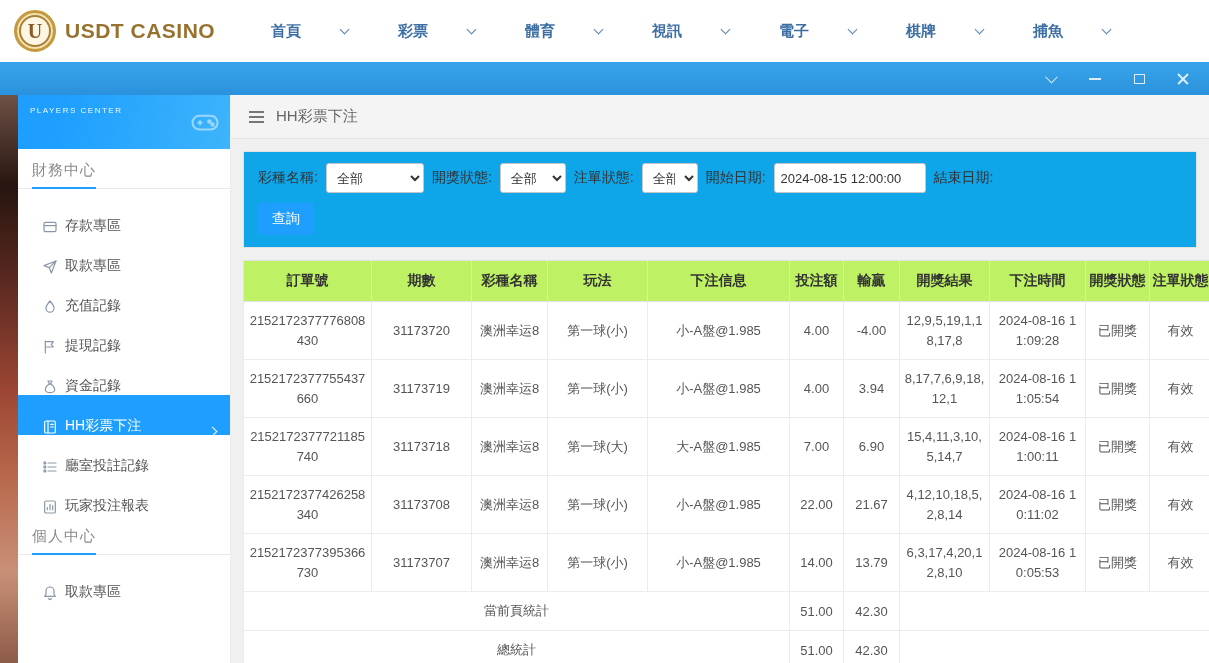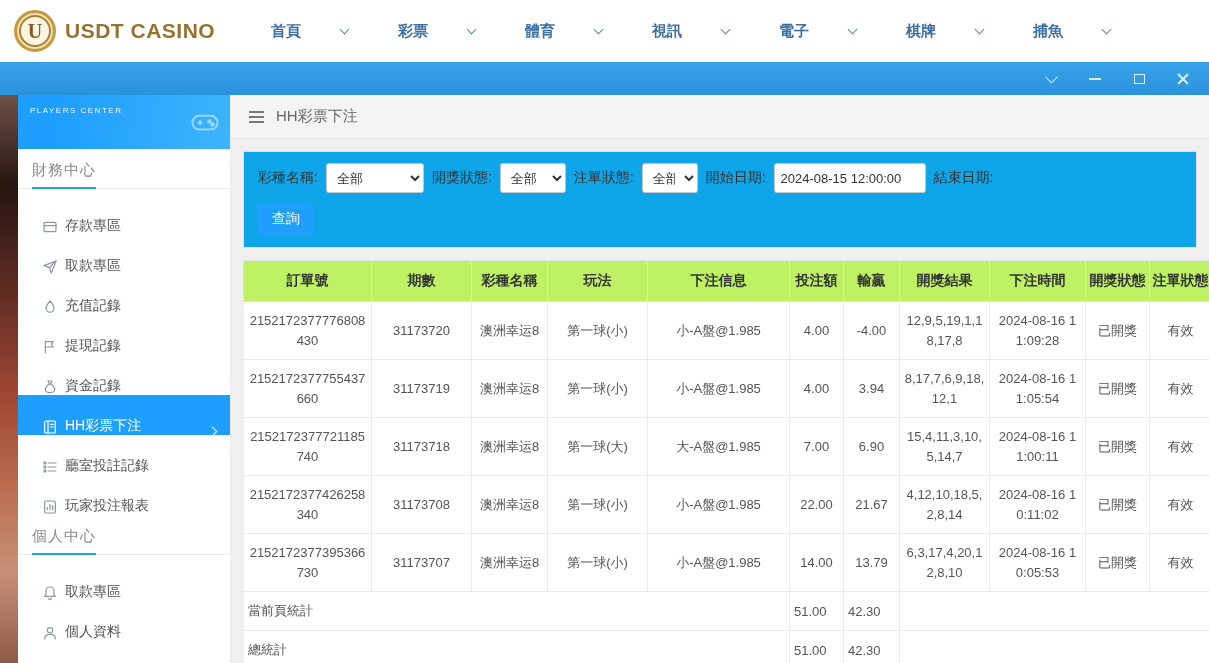--- a/index.html
+++ b/index.html
@@ -66,21 +66,21 @@
     font-family:"Liberation Sans","DejaVu Sans",sans-serif; }
   .w95 { width:98px; } .w66 { width:66px; } .w56 { width:56px; }
   .date-input { width:152px; }
   .btn-search { margin-top:10px; background:#1e9fff; color:#fff; border:none; width:56px; height:32px;
     font-size:14px; border-radius:3px; cursor:pointer; font-family:inherit; }
 
   
   table { width:100%; border-collapse:collapse; table-layout:fixed; background:#fff; }
   thead th { background:#bef264; font-size:14px; color:#333; font-weight:bold; padding:11px 2px; border:1px solid #e2e2e2; overflow:hidden; }
   tbody td { font-size:13px; color:#555; text-align:center; padding:9px 4px; border:1px solid #ececec; word-break:break-all; line-height:1.5; }
-  tfoot td { font-size:13px; color:#555; text-align:left; padding:10px 4px; border:1px solid #ececec; }
+  tfoot td { font-size:13px; color:#555; text-align:center; padding:10px 4px; border:1px solid #ececec; }
 </style>
 </head>
 <body>
 
 <header class="topnav">
   <div class="logo">
     <span class="logo-circle">U</span>
     <span class="logo-text">USDT CASINO</span>
   </div>
   <nav class="main-nav">
@@ -235,30 +235,20 @@
         <div class="sb-item">
        <span class="mi">
             <svg viewBox="0 0 24 24">
               <path d="M12 3a6 6 0 0 0-6 6v5l-2 3h16l-2-3V9a6 6 0 0 0-6-6z"></path>
               <path d="M10 20a2 2 0 0 0 4 0"></path>
             </svg>
           </span>
        <span>取款專區</span>
 
      </div>
-        <div class="sb-item">
-       <span class="mi">
-            <svg viewBox="0 0 24 24">
-              <circle cx="12" cy="8" r="4"></circle>
-              <path d="M4 21c0-4.4 3.6-7 8-7s8 2.6 8 7"></path>
-            </svg>
-          </span>
-       <span>個人資料</span>
-
-     </div>
       </div>
   </aside>
 
   <main class="main">
     <div class="content-header">
       <span class="hamburger">
           <i></i>
           <i></i>
           <i></i>
         </span>

